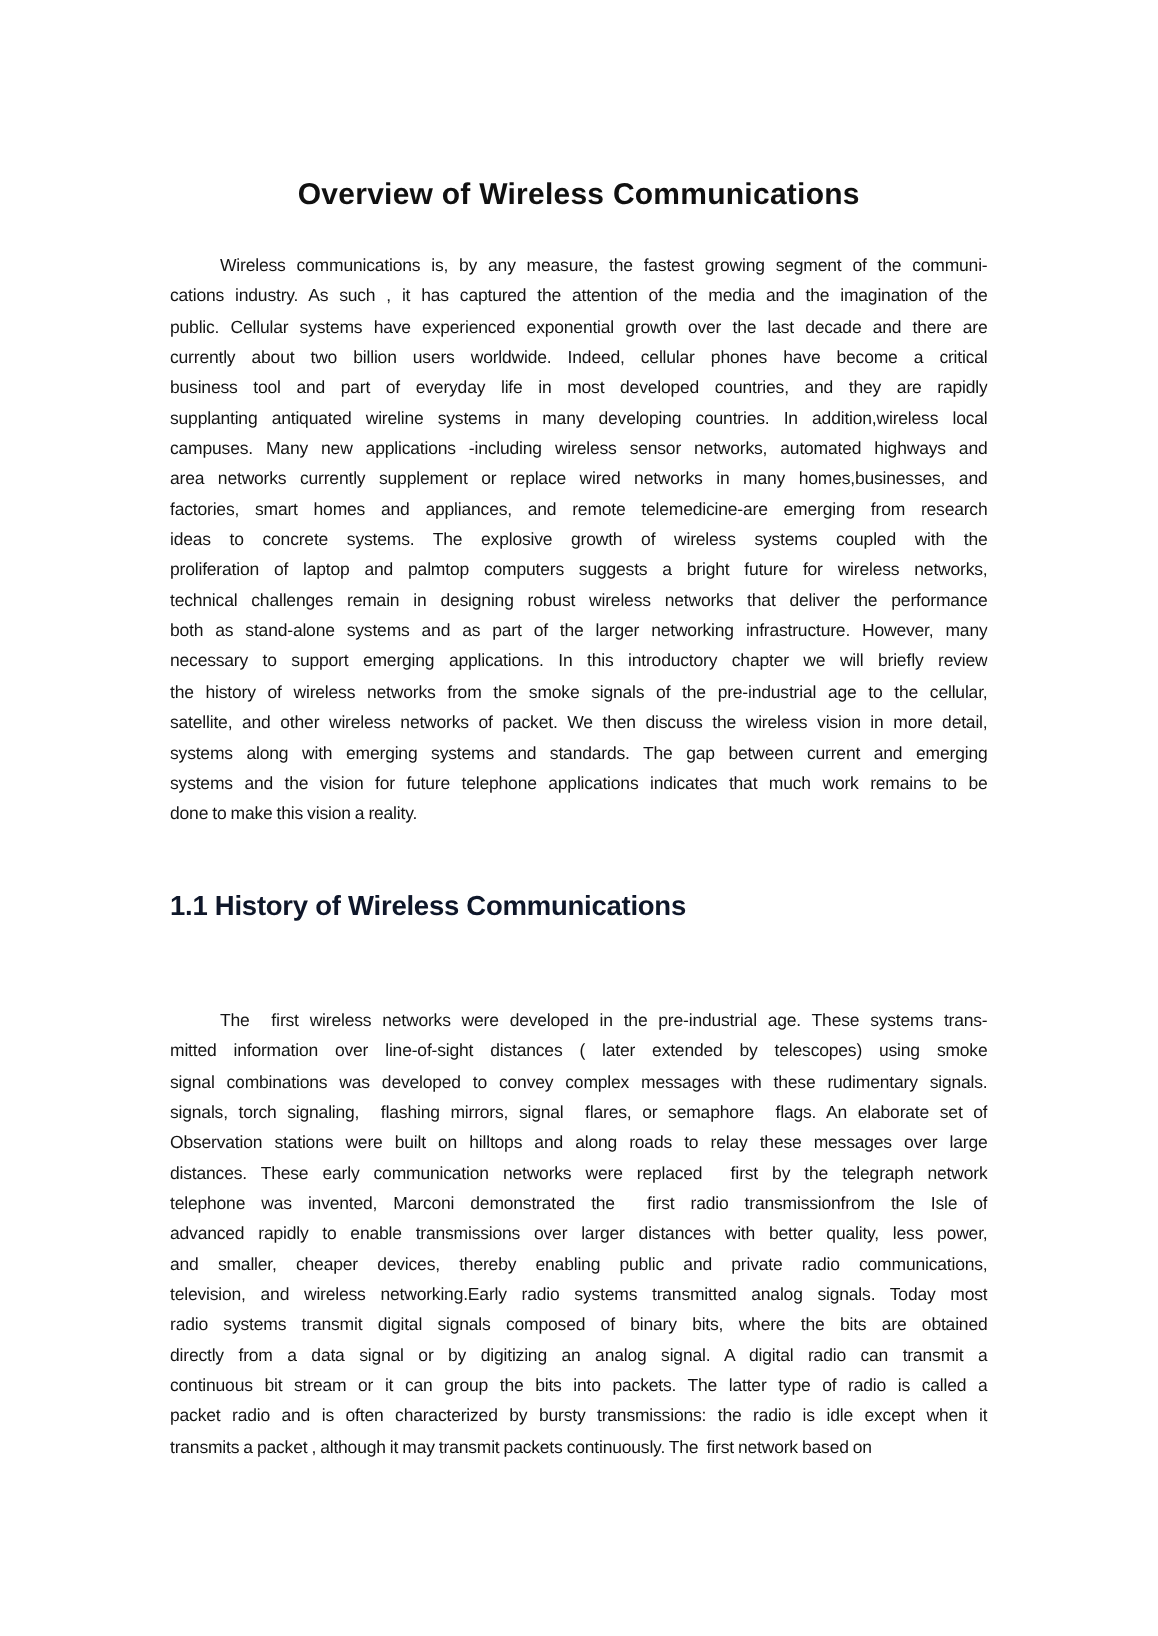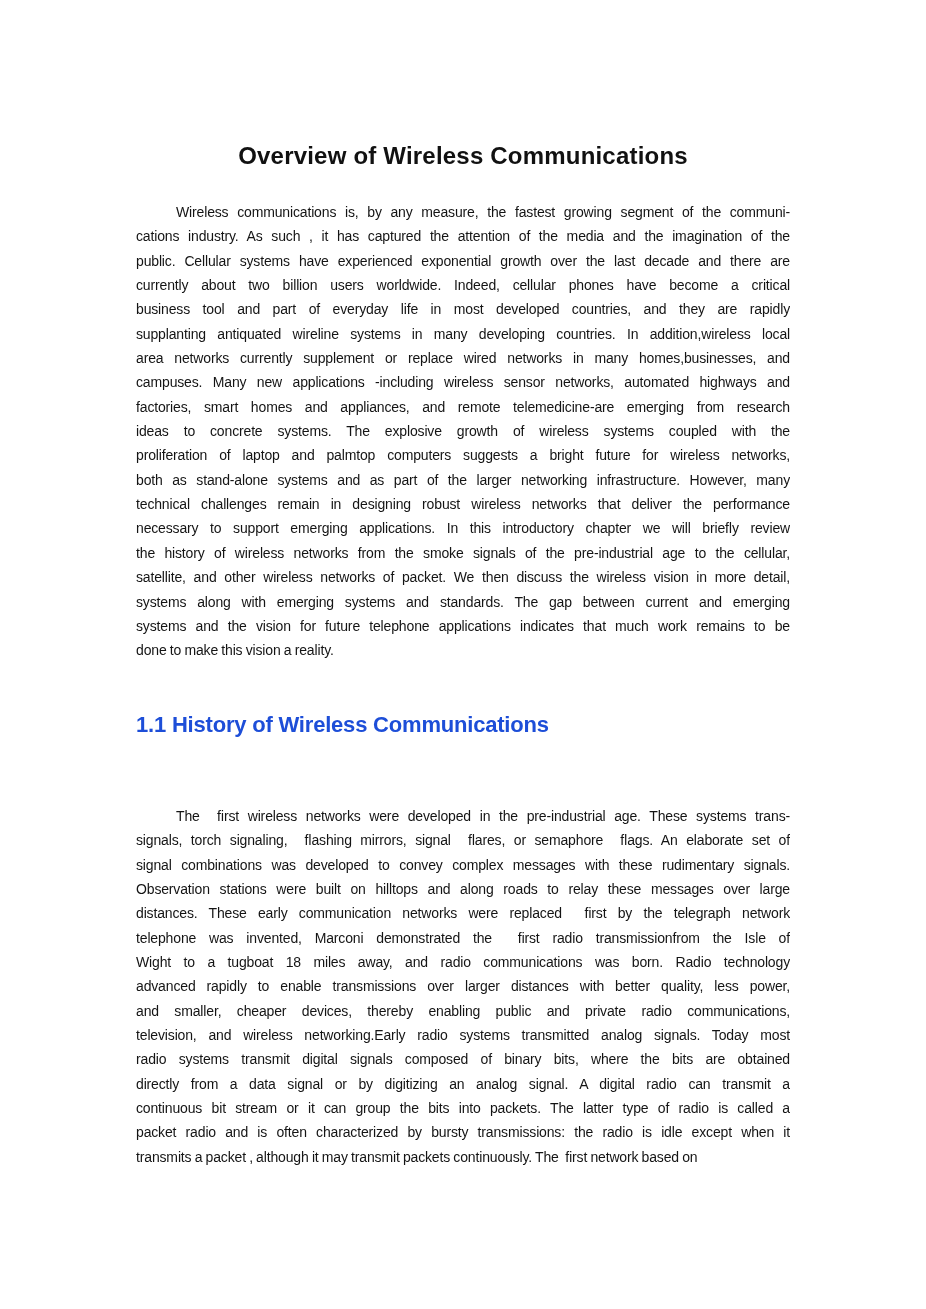--- a/index.html
+++ b/index.html
@@ -30,21 +30,21 @@
   }
   .section-heading {
     position: absolute;
     left: 136px;
     width: 654px;
     top: 712px;
     margin: 0;
     font-size: 22px;
     font-weight: bold;
     letter-spacing: -0.2px;
-    color: #1d4ed8;
+    color: #0f172a;
   }
   .para {
     position: absolute;
     left: 136px;
     width: 654px;
   }
   #para-intro { top: 200px; }
   #para-history { top: 804px; }
   .line {
     height: 24.35px;
@@ -71,45 +71,45 @@
 
   <h1 class="doc-title">Overview of Wireless Communications</h1>
 
   <div class="para" id="para-intro">
       <div class="line indent">Wireless communications is, by any measure, the fastest growing segment of the communi-</div>
       <div class="line">cations industry. As such , it has captured the attention of the media and the imagination of the</div>
       <div class="line">public. Cellular systems have experienced exponential growth over the last decade and there are</div>
       <div class="line">currently about two billion users worldwide. Indeed, cellular phones have become a critical</div>
       <div class="line">business tool and part of everyday life in most developed countries, and they are rapidly</div>
       <div class="line">supplanting antiquated wireline systems in many developing countries. In addition,wireless local</div>
+      <div class="line">campuses. Many new applications -including wireless sensor networks, automated highways and</div>
       <div class="line">area networks currently supplement or replace wired networks in many homes,businesses, and</div>
-      <div class="line">campuses. Many new applications -including wireless sensor networks, automated highways and</div>
       <div class="line">factories, smart homes and appliances, and remote telemedicine-are emerging from research</div>
       <div class="line">ideas to concrete systems. The explosive growth of wireless systems coupled with the</div>
       <div class="line">proliferation of laptop and palmtop computers suggests a bright future for wireless networks,</div>
+      <div class="line">technical challenges remain in designing robust wireless networks that deliver the performance</div>
       <div class="line">both as stand-alone systems and as part of the larger networking infrastructure. However, many</div>
-      <div class="line">technical challenges remain in designing robust wireless networks that deliver the performance</div>
       <div class="line">necessary to support emerging applications. In this introductory chapter we will brie­ﬂy review</div>
       <div class="line">the history of wireless networks from the smoke signals of the pre-industrial age to the cellular,</div>
       <div class="line">satellite, and other wireless networks of packet. We then discuss the wireless vision in more detail,</div>
       <div class="line">systems along with emerging systems and standards. The gap between current and emerging</div>
       <div class="line">systems and the vision for future telephone applications indicates that much work remains to be</div>
       <div class="line last">done to make this vision a reality.</div>
     </div>
 
   <h2 class="section-heading">1.1 History of Wireless Communications</h2>
 
   <div class="para" id="para-history">
       <div class="line indent">The&nbsp; ﬁrst wireless networks were developed in the pre-industrial age. These systems trans-</div>
+      <div class="line">mitted information over line-of-sight distances ( later extended by telescopes) using smoke</div>
+      <div class="line">signal combinations was developed to convey complex messages with these rudimentary signals.</div>
       <div class="line">signals, torch signaling,&nbsp; ﬂashing mirrors, signal&nbsp; ﬂares, or semaphore&nbsp; ﬂags. An elaborate set of</div>
-      <div class="line">signal combinations was developed to convey complex messages with these rudimentary signals.</div>
       <div class="line">Observation stations were built on hilltops and along roads to relay these messages over large</div>
       <div class="line">distances. These early communication networks were replaced&nbsp; ﬁrst by the telegraph network</div>
       <div class="line">telephone was invented, Marconi demonstrated the&nbsp; ﬁrst radio transmissionfrom the Isle of</div>
-      <div class="line">Wight to a tugboat 18 miles away, and radio communications was born. Radio technology</div>
       <div class="line">advanced rapidly to enable transmissions over larger distances with better quality, less power,</div>
       <div class="line">and smaller, cheaper devices, thereby enabling public and private radio communications,</div>
       <div class="line">television, and wireless networking.Early radio systems transmitted analog signals. Today most</div>
       <div class="line">radio systems transmit digital signals composed of binary bits, where the bits are obtained</div>
       <div class="line">directly from a data signal or by digitizing an analog signal. A digital radio can transmit a</div>
       <div class="line">continuous bit stream or it can group the bits into packets. The latter type of radio is called a</div>
       <div class="line">packet radio and is often characterized by bursty transmissions: the radio is idle except when it</div>
       <div class="line last">transmits a packet , although it may transmit packets continuously. The&nbsp; ﬁrst network based on</div>
     </div>
 

